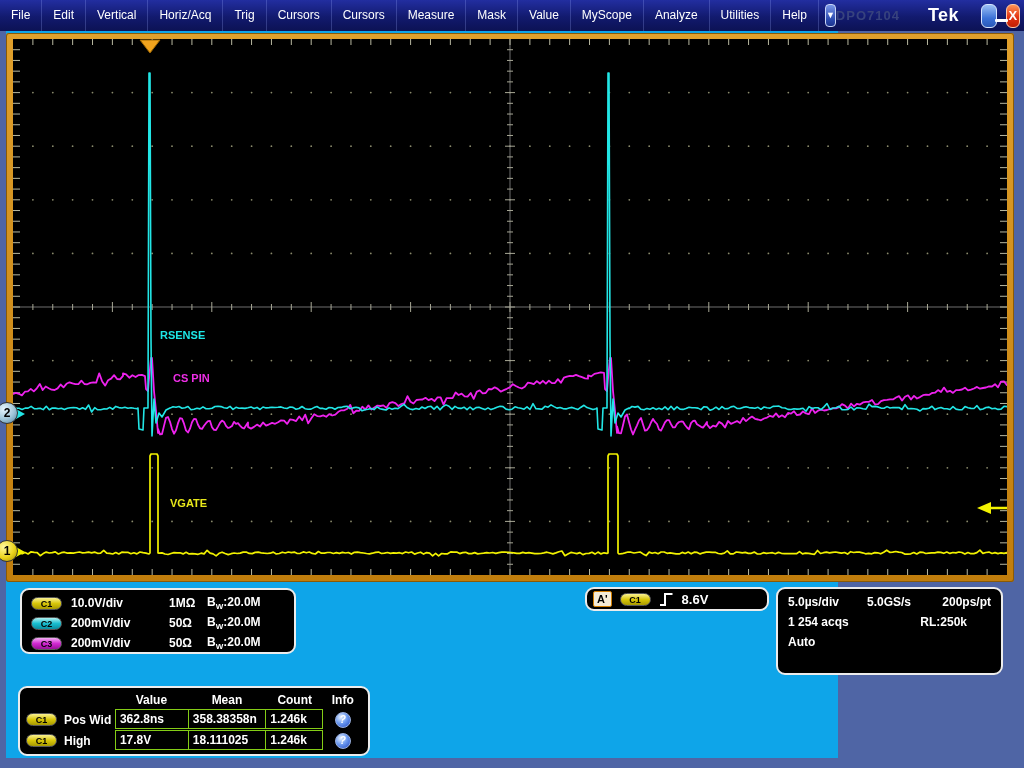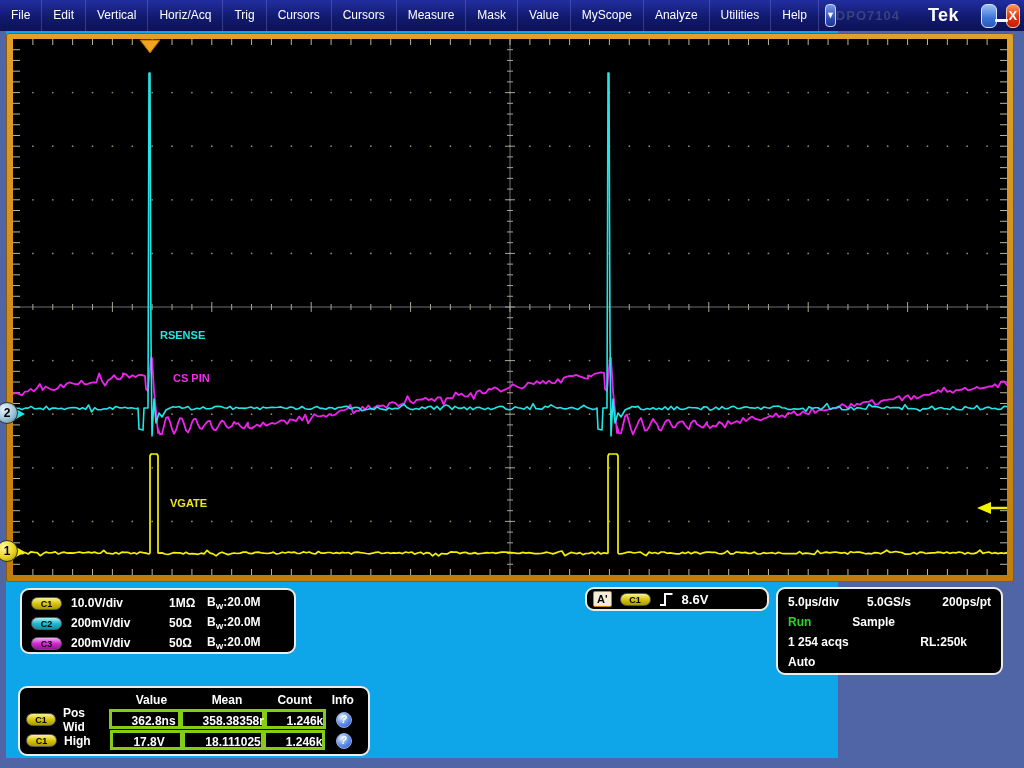--- a/index.html
+++ b/index.html
@@ -70,21 +70,21 @@
   .hz-mode { margin-left:41px; }
   .hz-rl { margin-left:auto; margin-right:24px; }
 
   .meas-panel { left:12px; top:655px; width:352px; height:70px; padding:2px 6px; }
   .meas-hrow { display:flex; height:19px; align-items:center; font-size:12px; font-weight:bold; }
   .mh-spacer { width:97px; }
   .mh { text-align:center; }
   .mh.v { width:80px; } .mh.m { width:85px; } .mh.c { width:63px; } .mh.i { width:42px; }
   .mrow { display:flex; align-items:center; height:21px; font-size:12px; font-weight:bold; }
   .mlabel { width:97px; display:flex; align-items:center; gap:7px; }
-  .mcell { border:3px solid #84cc16; height:20px; line-height:18px; padding-left:20px; margin-top:-1px; }
+  .mcell { border:1px solid #84cc16; height:20px; line-height:18px; padding-left:4px; margin-top:-1px; }
   .mcell.v { width:80px; } .mcell.m { width:85px; margin-left:-1px; } .mcell.c { width:63px; margin-left:-1px; }
   .minfo { width:42px; display:flex; justify-content:center; }
   .info-btn { width:16px; height:16px; border-radius:50%; border:1px solid #9ab0e0;
     background:radial-gradient(circle at 35% 30%, #e8f2ff, #6f9cf0 45%, #1d46c2);
     color:#fff; font-size:10px; font-weight:bold; font-style:italic;
     display:flex; align-items:center; justify-content:center; }
 </style>
 </head>
 <body>
 
@@ -860,24 +860,20 @@
     <span>8.6V</span>
   </div>
 
   <div class="panel hz-panel">
     <div class="hz-row">
       <span>5.0µs/div</span>
       <span style="margin-left:28px;">5.0GS/s</span>
       <span style="margin-left:auto;">200ps/pt</span>
     </div>
     <div class="hz-row">
-      <span class="hz-green">Run</span>
-      <span class="hz-mode">Sample</span>
-    </div>
-    <div class="hz-row">
       <span>1 254 acqs</span>
       <span class="hz-rl">RL:250k</span>
     </div>
     <div class="hz-row">
       <span>Auto</span>
     </div>
   </div>
 
   <div class="panel meas-panel" id="meas-panel">
       <div class="meas-hrow">

